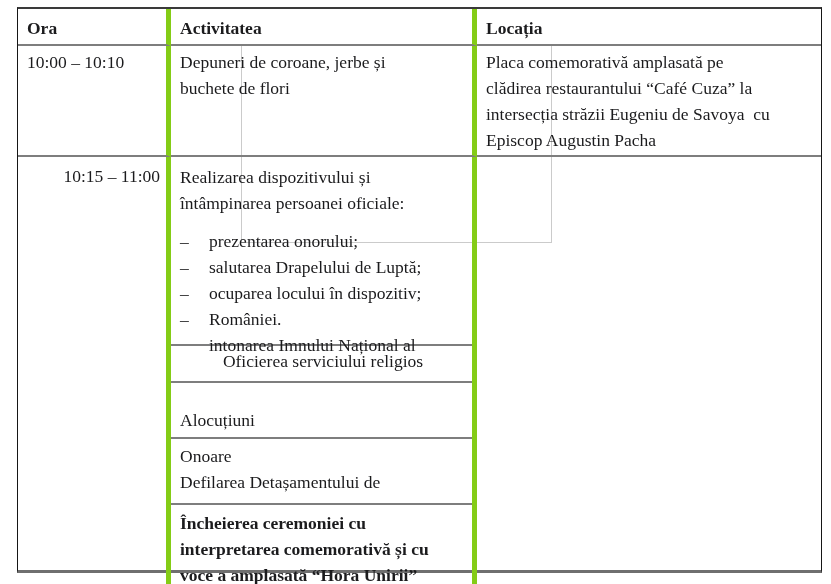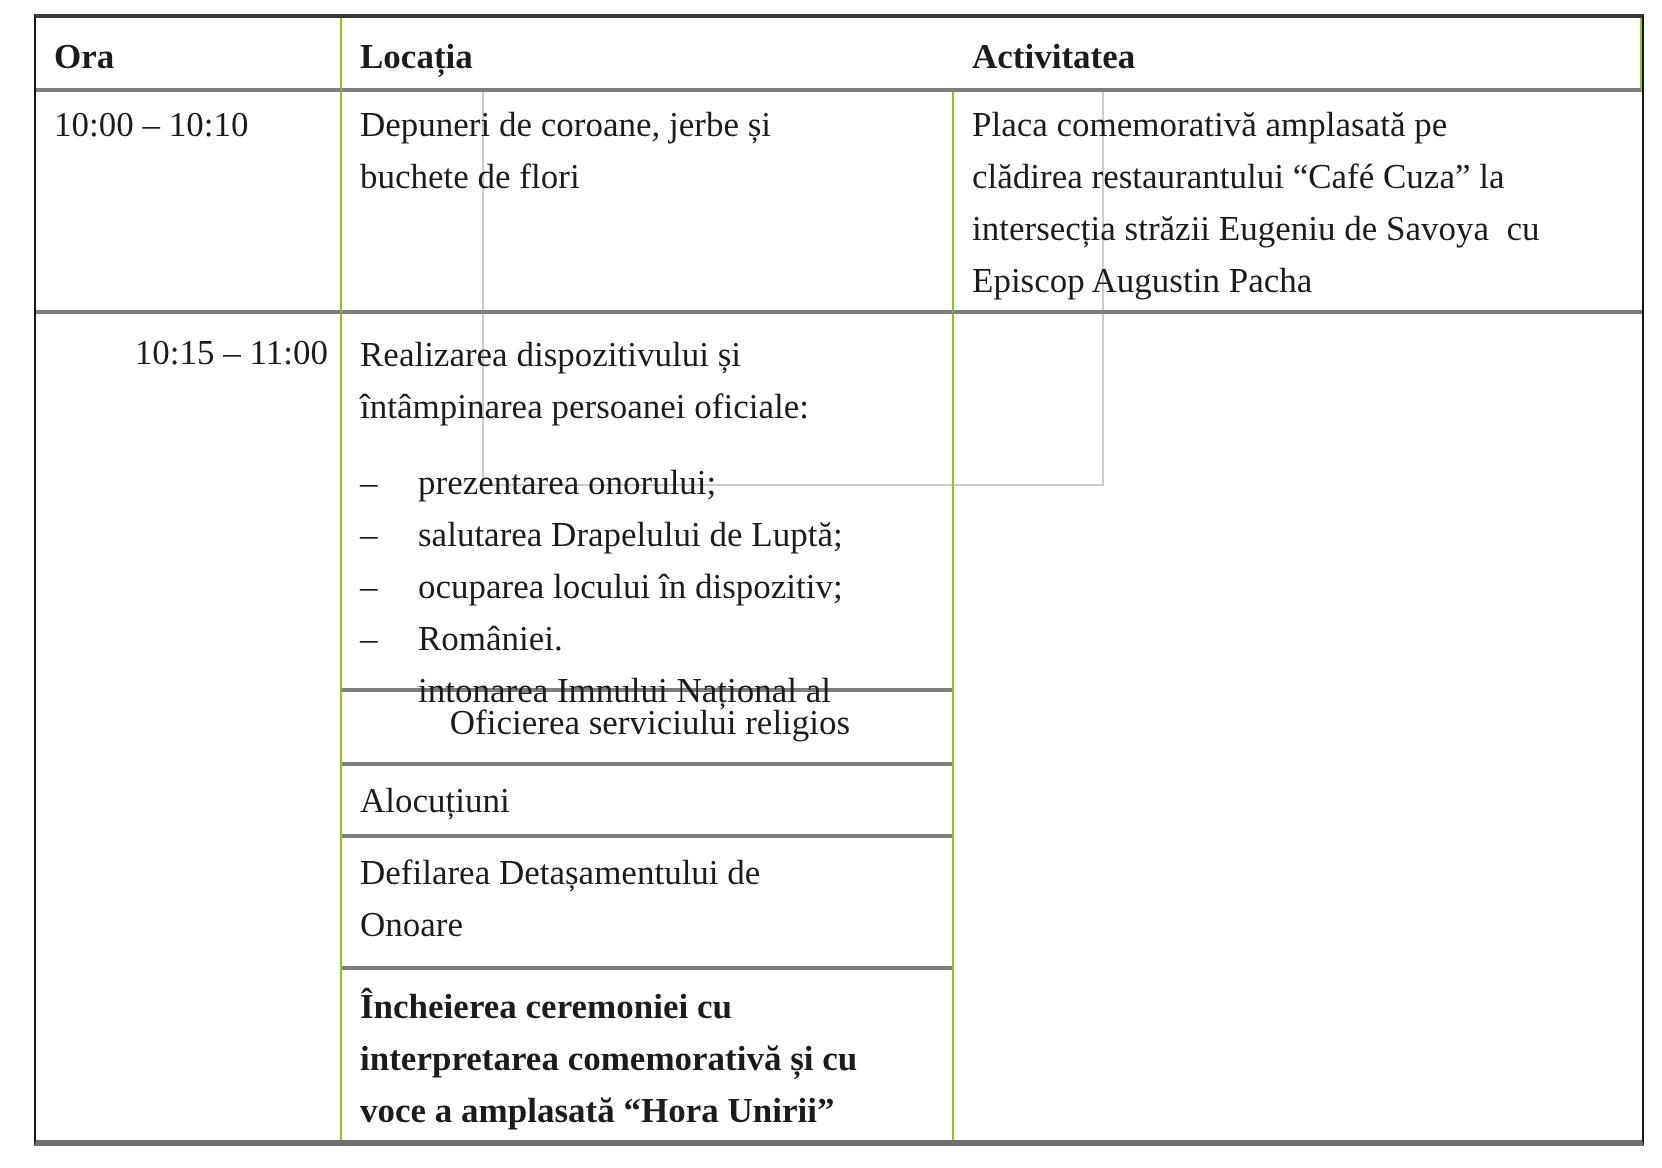--- a/index.html
+++ b/index.html
@@ -19,53 +19,53 @@
     border-top:2px solid #3a3a3a;
     border-left:1px solid #161616;
     border-right:1px solid #161616;
     border-bottom:3px solid #6f6f6f;
     display:grid;
     grid-template-columns:153px 306px 1fr;
     grid-template-rows:37px 111px 1fr;
     font-size:17.5px;line-height:26px;
   }
   .cell{box-sizing:border-box;padding:3px 6px 0 9px;background:transparent;}
-  .vline{border-right:1px solid #84cc16;}
+  .vline{border-right:5px solid #84cc16;}
   .hline{border-bottom:2px solid #7e7e7e;}
   .hdr{font-weight:bold;padding-top:6px;}
   .line{white-space:pre-wrap;}
   
   .subcol{box-sizing:border-box;padding:0;display:flex;flex-direction:column;}
   .sub{box-sizing:border-box;padding:4px 6px 0 9px;}
   .sub-a{height:189px;padding-top:7px;}
   .sub-b{height:37px;padding-top:2px;text-align:center;}
-  .sub-c{height:36px;padding-top:4px;}
+  .sub-c{height:36px;padding-top:4px;margin-top:20px;}
   .sub-d{height:66px;padding-top:4px;}
   .sub-e{flex:1;padding-top:5px;font-weight:bold;}
   .dash-list{margin-top:12px;}
   .li{display:flex;}
   .li .dash{width:29px;flex:none;}
   .loc2{padding-top:38px;}
   .time2{padding-top:6px;text-align:right;}
 </style>
 </head>
 <body>
 
 <div class="faint-frame"></div>
 
 <div class="tbl">
 
   <div class="cell hdr vline hline">
     <div class="line">Ora</div>
   </div>
+  <div class="cell hdr vline hline">
+    <div class="line">Activitatea</div>
+  </div>
   <div class="cell hdr hline">
     <div class="line">Locația</div>
-  </div>
-  <div class="cell hdr vline hline">
-    <div class="line">Activitatea</div>
   </div>
 
   <div class="cell vline hline">
     <div class="line">10:00 – 10:10</div>
   </div>
   <div class="cell vline hline">
     <div class="line">Depuneri de coroane, jerbe și</div>
     <div class="line">buchete de flori</div>
   </div>
   <div class="cell hline">
@@ -105,22 +105,22 @@
         </div>
       </div>
     </div>
     <div class="sub sub-b hline">
       <div class="line">Oficierea serviciului religios</div>
     </div>
     <div class="sub sub-c hline">
       <div class="line">Alocuțiuni</div>
     </div>
     <div class="sub sub-d hline">
+      <div class="line">Onoare</div>
       <div class="line">Defilarea Detașamentului de</div>
-      <div class="line">Onoare</div>
     </div>
     <div class="sub sub-e">
       <div class="line">Încheierea ceremoniei cu</div>
       <div class="line">interpretarea comemorativă și cu</div>
       <div class="line">voce a amplasată “Hora Unirii”</div>
     </div>
   </div>
 
 
 </div>

